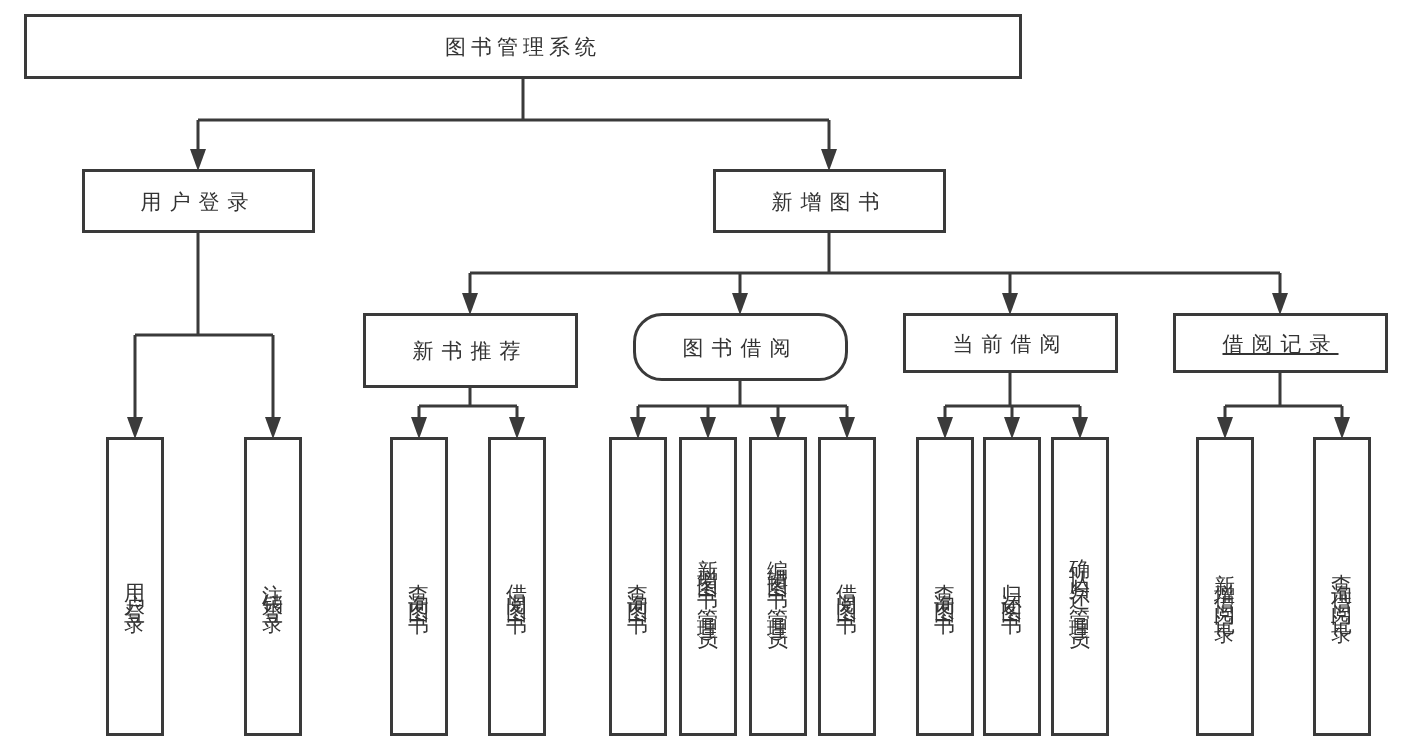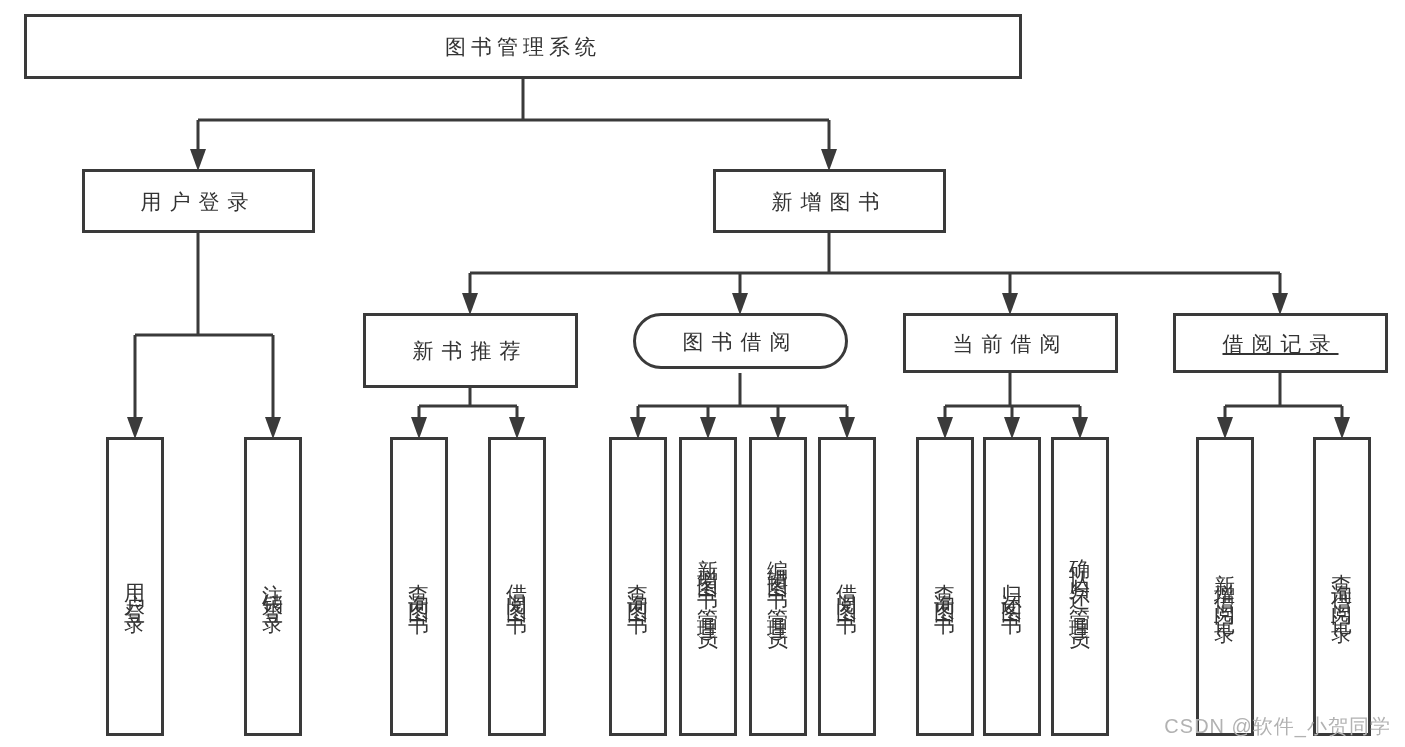--- a/index.html
+++ b/index.html
@@ -104,21 +104,21 @@
       <polygon points="1334,417 1350,417 1342,439"></polygon>
     </g>
   </svg>
 
   <div class="node h root-box" style="left:24px; top:14px; width:998px; height:65px;">图书管理系统</div>
 
   <div class="node h" style="left:82px; top:169px; width:233px; height:64px;">用户登录</div>
   <div class="node h" style="left:713px; top:169px; width:233px; height:64px;">新增图书</div>
 
   <div class="node h" style="left:363px; top:313px; width:215px; height:75px;">新书推荐</div>
-  <div class="node h" style="left:633px; top:313px; width:215px; height:56px;border-radius:29px;">图书借阅</div>
+  <div class="node h" style="left:633px; top:313px; width:215px; height:68px;border-radius:29px;">图书借阅</div>
   <div class="node h" style="left:903px; top:313px; width:215px; height:60px;">当前借阅</div>
   <div class="node h" style="left:1173px; top:313px; width:215px; height:60px;text-decoration:underline;">借阅记录</div>
 
   <div class="node v" style="left:106px; top:437px; width:58px; height:299px;">用户登录</div>
   <div class="node v" style="left:244px; top:437px; width:58px; height:299px;">注销登录</div>
 
   <div class="node v" style="left:390px; top:437px; width:58px; height:299px;">查询图书</div>
   <div class="node v" style="left:488px; top:437px; width:58px; height:299px;">借阅图书</div>
 
   <div class="node v" style="left:609px; top:437px; width:58px; height:299px;">查询图书</div>
@@ -126,15 +126,14 @@
   <div class="node v" style="left:749px; top:437px; width:58px; height:299px;">编辑图书（管理员）</div>
   <div class="node v" style="left:818px; top:437px; width:58px; height:299px;">借阅图书</div>
 
   <div class="node v" style="left:916px; top:437px; width:58px; height:299px;">查询图书</div>
   <div class="node v" style="left:983px; top:437px; width:58px; height:299px;">归还图书</div>
   <div class="node v" style="left:1051px; top:437px; width:58px; height:299px;">确认归还（管理员）</div>
 
   <div class="node v" style="left:1196px; top:437px; width:58px; height:299px;">新增借阅记录</div>
   <div class="node v" style="left:1313px; top:437px; width:58px; height:299px;">查询借阅记录</div>
 
-  <div class="watermark">CSDN @软件_小贺同学</div>
 
 </div>
 
 </body></html>

